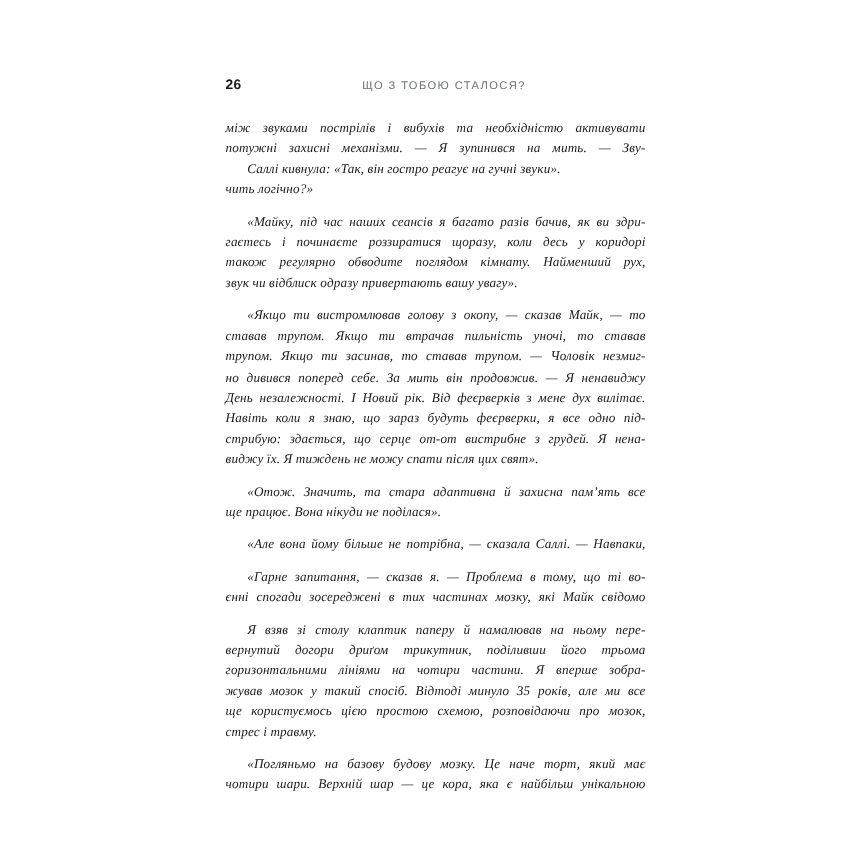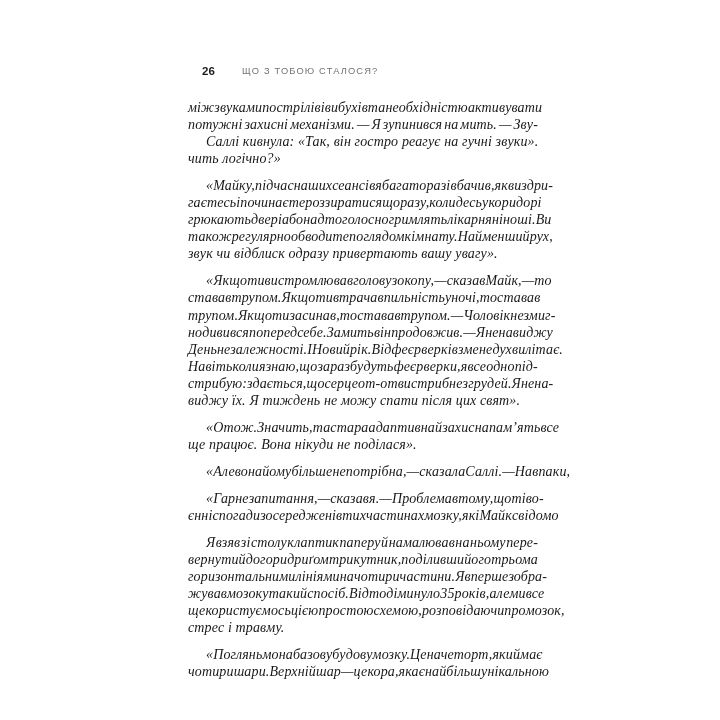--- a/index.html
+++ b/index.html
@@ -18,39 +18,39 @@
   .page {
     position: relative;
     width: 720px;
     height: 720px;
     background: #ffffff;
   }
 
   
   .running-head {
     position: absolute;
-    left: 202px;
+    left: 188px;
     top: 62px;
     width: 350px;
     height: 18px;
     display: flex;
     align-items: center;
   }
   .folio {
     font-family: "Liberation Sans", sans-serif;
     font-size: 11.5px;
     font-weight: 700;
     color: #1b1b1b;
     letter-spacing: 0.2px;
     width: 40px;
     flex: 0 0 40px;
   }
   .head-title {
     flex: 1 1 auto;
-    text-align: left;
+    text-align: center;
     font-family: "Liberation Sans", sans-serif;
     font-size: 9.3px;
     font-weight: 400;
     color: #6f7276;
     letter-spacing: 1.15px;
     text-transform: uppercase;
     white-space: nowrap;
     padding-right: 26px;
   }
 
@@ -58,21 +58,21 @@
   .textblock {
     position: absolute;
     left: 188px;
     top: 99px;
     width: 350px;
   }
 
   .line {
     font-family: "Liberation Serif", serif;
     font-style: italic;
-    font-size: 14px;
+    font-size: 11px;
     line-height: 17.05px;
     color: #17181a;
     white-space: nowrap;
     letter-spacing: 0.01em;
   }
 
   
   .line.just {
     display: flex;
     justify-content: space-between;
@@ -152,31 +152,20 @@
         <span class="w">і</span>
         <span class="w">починаєте</span>
         <span class="w">роззиратися</span>
         <span class="w">щоразу,</span>
         <span class="w">коли</span>
         <span class="w">десь</span>
         <span class="w">у</span>
         <span class="w">коридорі</span>
       </div>
       <div class="line just">
-        <span class="w">грюкають</span>
-        <span class="w">двері</span>
-        <span class="w">або</span>
-        <span class="w">надто</span>
-        <span class="w">голосно</span>
-        <span class="w">гримлять</span>
-        <span class="w">лікарняні</span>
-        <span class="w">ноші.</span>
-        <span class="w">Ви</span>
-      </div>
-      <div class="line just">
         <span class="w">також</span>
         <span class="w">регулярно</span>
         <span class="w">обводите</span>
         <span class="w">поглядом</span>
         <span class="w">кімнату.</span>
         <span class="w">Найменший</span>
         <span class="w">рух,</span>
       </div>
       <div class="line last">звук чи відблиск одразу привертають вашу увагу».</div>
       <div class="line just indent">

